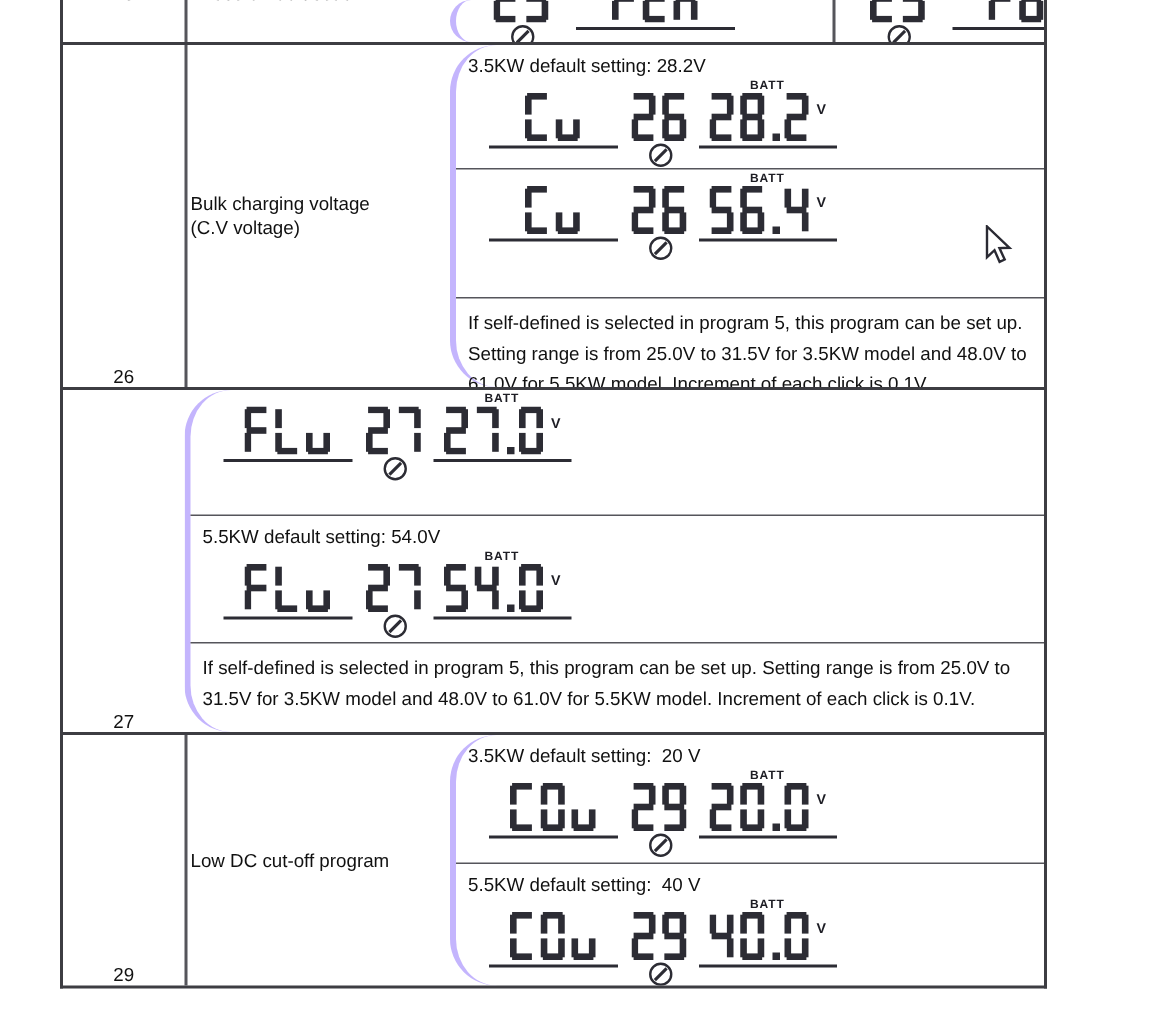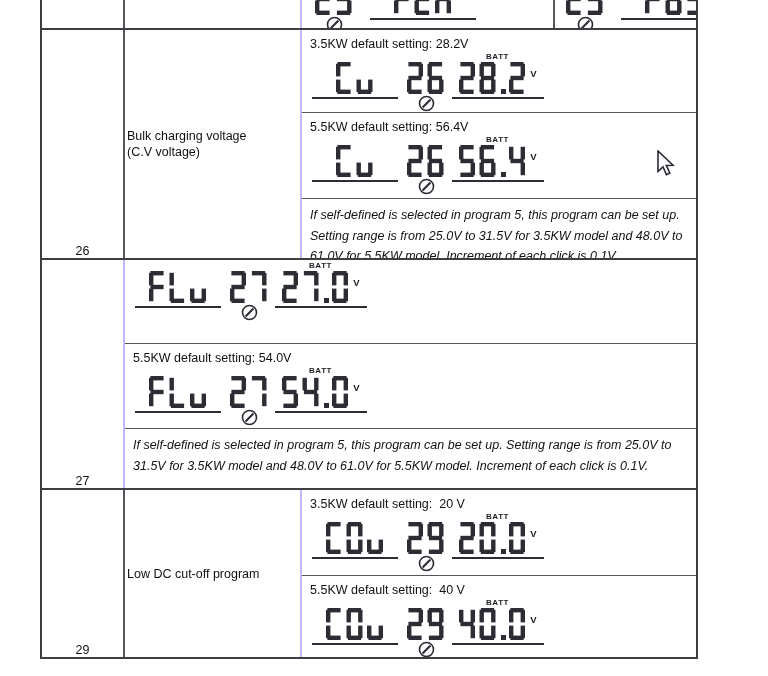--- a/index.html
+++ b/index.html
@@ -17,38 +17,38 @@
   .row + .row{border-top:2px solid #3d3d42;}
   .r25{height:28px;}
   .r26{height:230px;}
   .r27{height:230px;}
   .r29{height:169px;}
   .c1{width:81px;flex:0 0 auto;display:flex;align-items:flex-end;justify-content:center;
       font-size:12.5px;box-sizing:border-box;position:relative;}
   .c2{width:177px;flex:0 0 auto;display:flex;align-items:center;border-left:2px solid #55555b;
       font-size:12.5px;box-sizing:border-box;padding-left:2px;position:relative;}
   .c2 span{white-space:pre-line;line-height:16px;}
-  .c3{flex:1;border-left:2px solid #c4b5fd;box-sizing:border-box;position:relative;}
+  .c3{flex:1;border-left:4px solid #c4b5fd;box-sizing:border-box;position:relative;border-radius:31px;}
   .stack{display:flex;flex-direction:column;}
   .sec{box-sizing:border-box;position:relative;overflow:hidden;}
   .sec + .sec{border-top:1.5px solid #55555b;}
   .r26 .s1{height:82px;} .r26 .s2{height:86px;} .r26 .s3{flex:1;}
   .r27 .s1{height:83px;} .r27 .s2{height:85px;} .r27 .s3{flex:1;}
   .r29 .s1{height:85px;} .r29 .s2{flex:1;}
   .cap{font-size:12.5px;padding:7px 0 0 8px;white-space:pre-wrap;}
-  .note{font-size:12.5px;line-height:20.5px;padding:6px 8px 0 8px;font-style:italic;}
+  .note{font-size:12.5px;line-height:20.5px;padding:6px 8px 0 8px;}
   .split{display:flex;}
   .split .subcell{flex:0 0 auto;position:relative;overflow:hidden;box-sizing:border-box;}
   .split .sc1{width:251px;}
   .split .sc2{flex:1;border-left:2px solid #55555b;}
   .clip{overflow:hidden;}
   .clipped-num{position:absolute;top:-11px;left:0;width:100%;text-align:center;font-size:12.5px;}
   .clipped-label{position:absolute;top:-11px;left:8px;font-size:12.5px;white-space:nowrap;}
   
-  .lcd-row{display:flex;align-items:flex-start;padding-left:10px;margin-top:11px;}
+  .lcd-row{display:flex;align-items:flex-start;padding-left:10px;margin-top:11px;margin-left:12px;}
   .lcd-abs{position:absolute;top:-17px;left:12px;margin-top:0;padding-left:0;}
   .gname{width:86px;display:flex;justify-content:center;padding-bottom:3px;
          border-bottom:2.5px solid #2c2c34;}
   .gcode{width:106px;display:flex;justify-content:center;padding-bottom:3px;
          border-bottom:2.5px solid #2c2c34;margin-left:16px;}
   .gprog{margin-left:8px;width:40px;display:flex;flex-direction:column;align-items:center;}
   .gprog .picon{margin-top:1px;line-height:0;}
   .gval{margin-left:6px;width:92px;position:relative;display:flex;justify-content:center;
         padding-bottom:3px;border-bottom:2.5px solid #2c2c34;}
   .batt{position:absolute;top:-10px;left:50%;transform:translateX(-52%);
@@ -213,21 +213,20 @@
                 <rect x="61.6" y="1.8" width="4.4" height="12.6"></rect>
                 <rect x="51.4" y="27.6" width="13.2" height="4.4"></rect>
                 <rect x="50.0" y="17.6" width="4.4" height="12.6"></rect>
                 <rect x="51.4" y="13.8" width="13.2" height="4.4"></rect>
               </svg>
               <span class="unit">V</span>
             </div>
           </div>
       </div>
       <div class="sec s2">
-        <div class="cap">5.5KW default setting: 56.4V</div>
         <div class="lcd-row">
             <div class="gname">
               <svg width="38" height="32" style="display:block" fill="#2c2c34">
                 <rect x="1.4" y="0.0" width="13.2" height="4.4"></rect>
                 <rect x="1.4" y="27.6" width="13.2" height="4.4"></rect>
                 <rect x="0.0" y="17.6" width="4.4" height="12.6"></rect>
                 <rect x="0.0" y="1.8" width="4.4" height="12.6"></rect>
                 <rect x="32.1" y="17.6" width="4.4" height="12.6"></rect>
                 <rect x="21.9" y="27.6" width="13.2" height="4.4"></rect>
                 <rect x="20.5" y="17.6" width="4.4" height="12.6"></rect>

